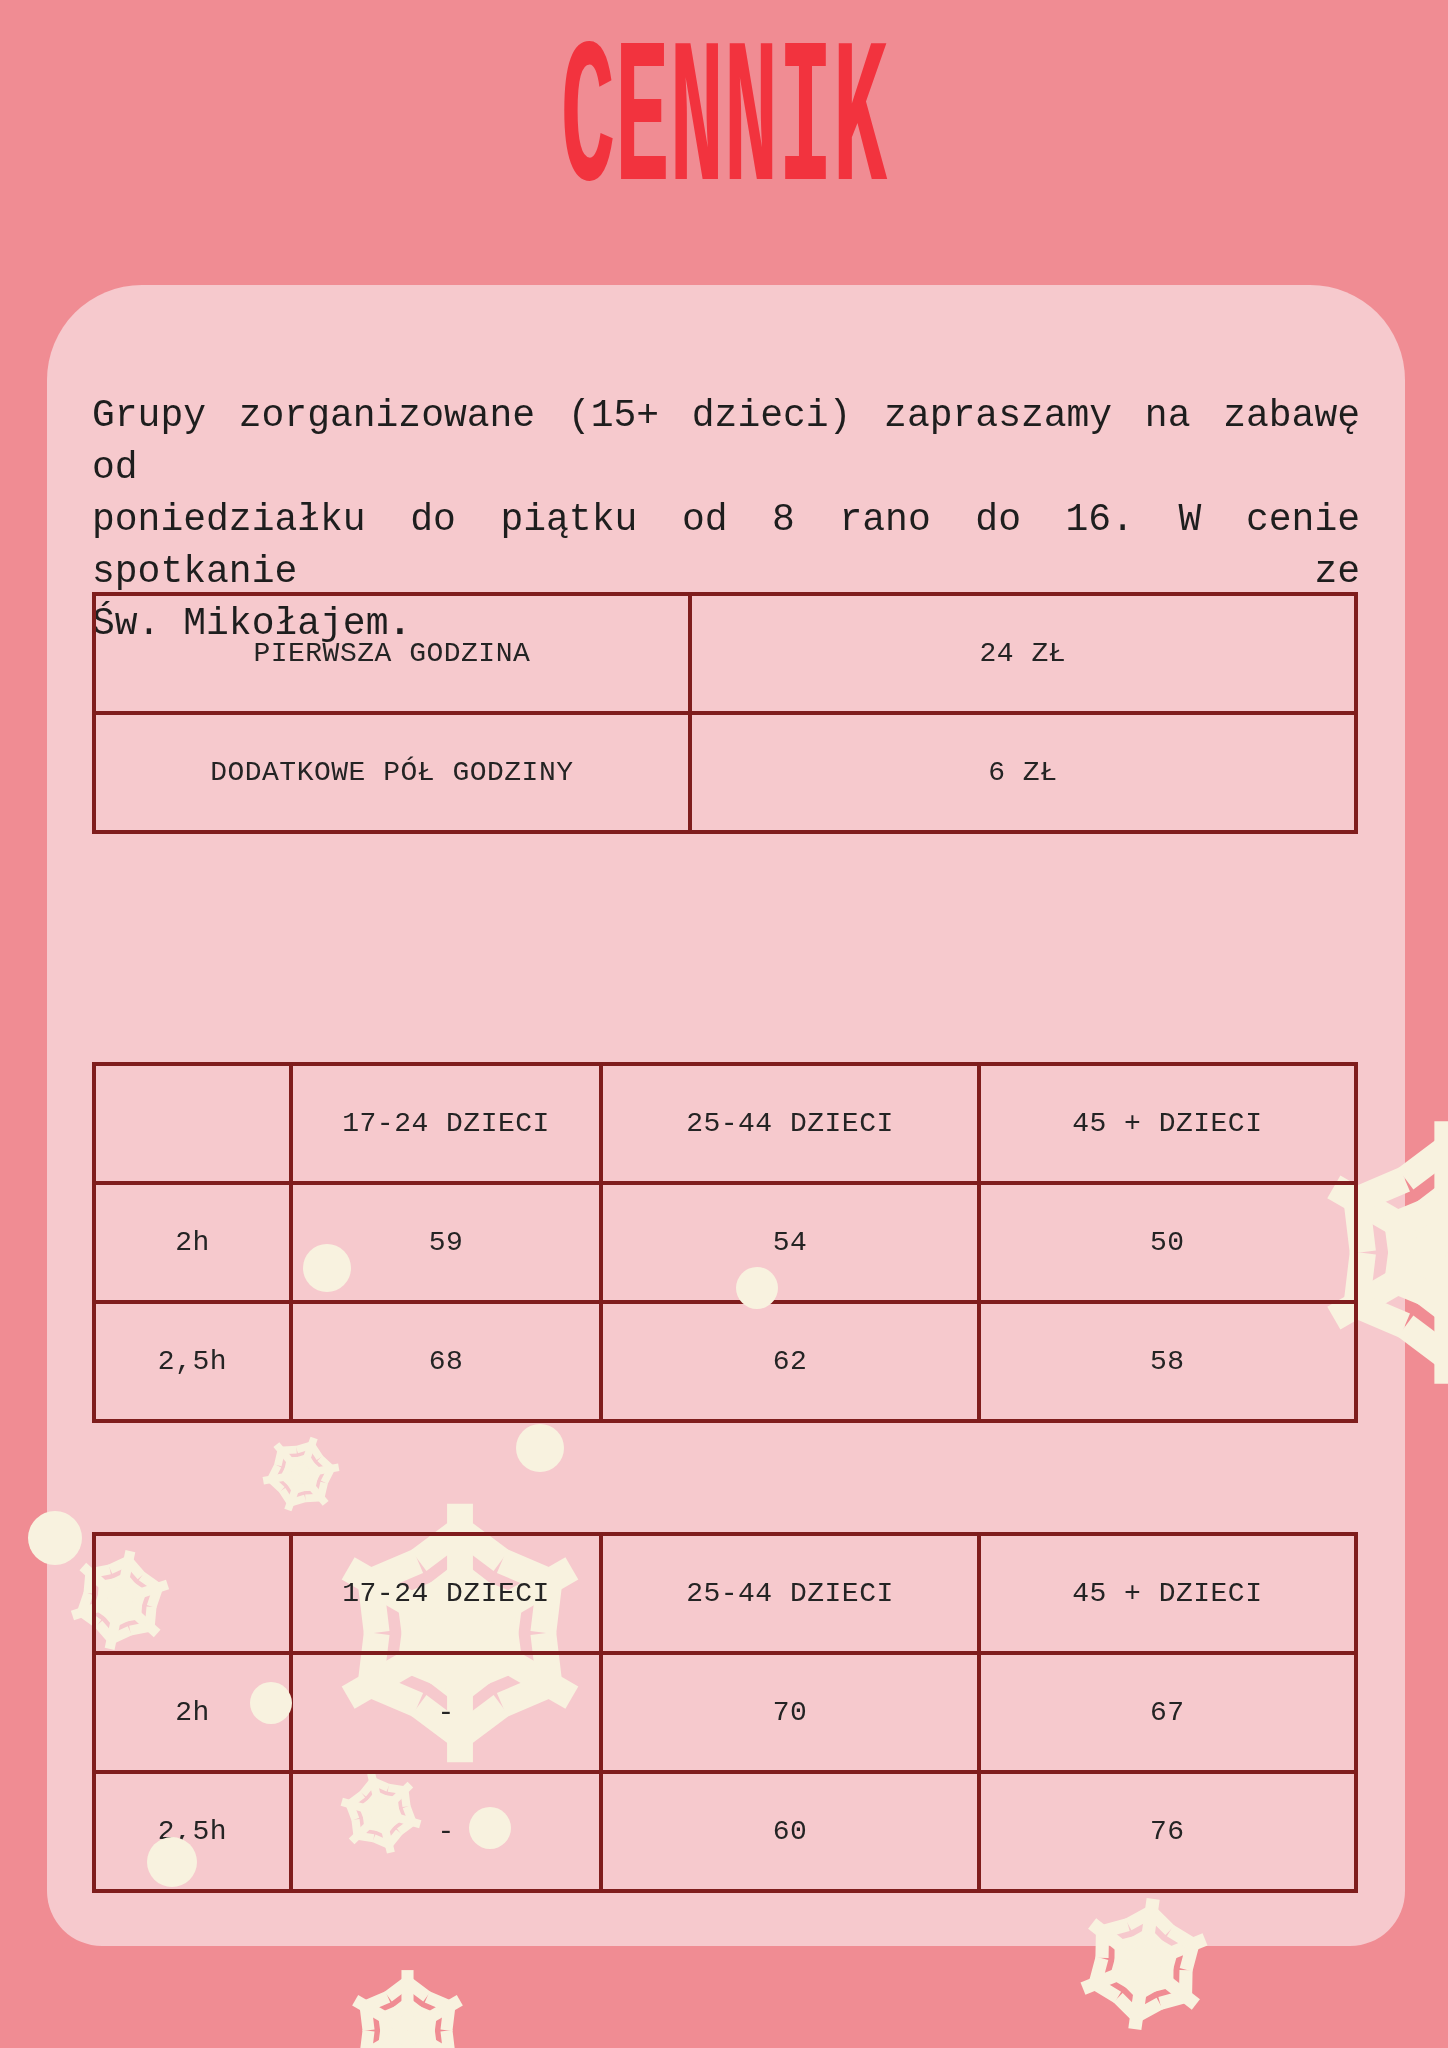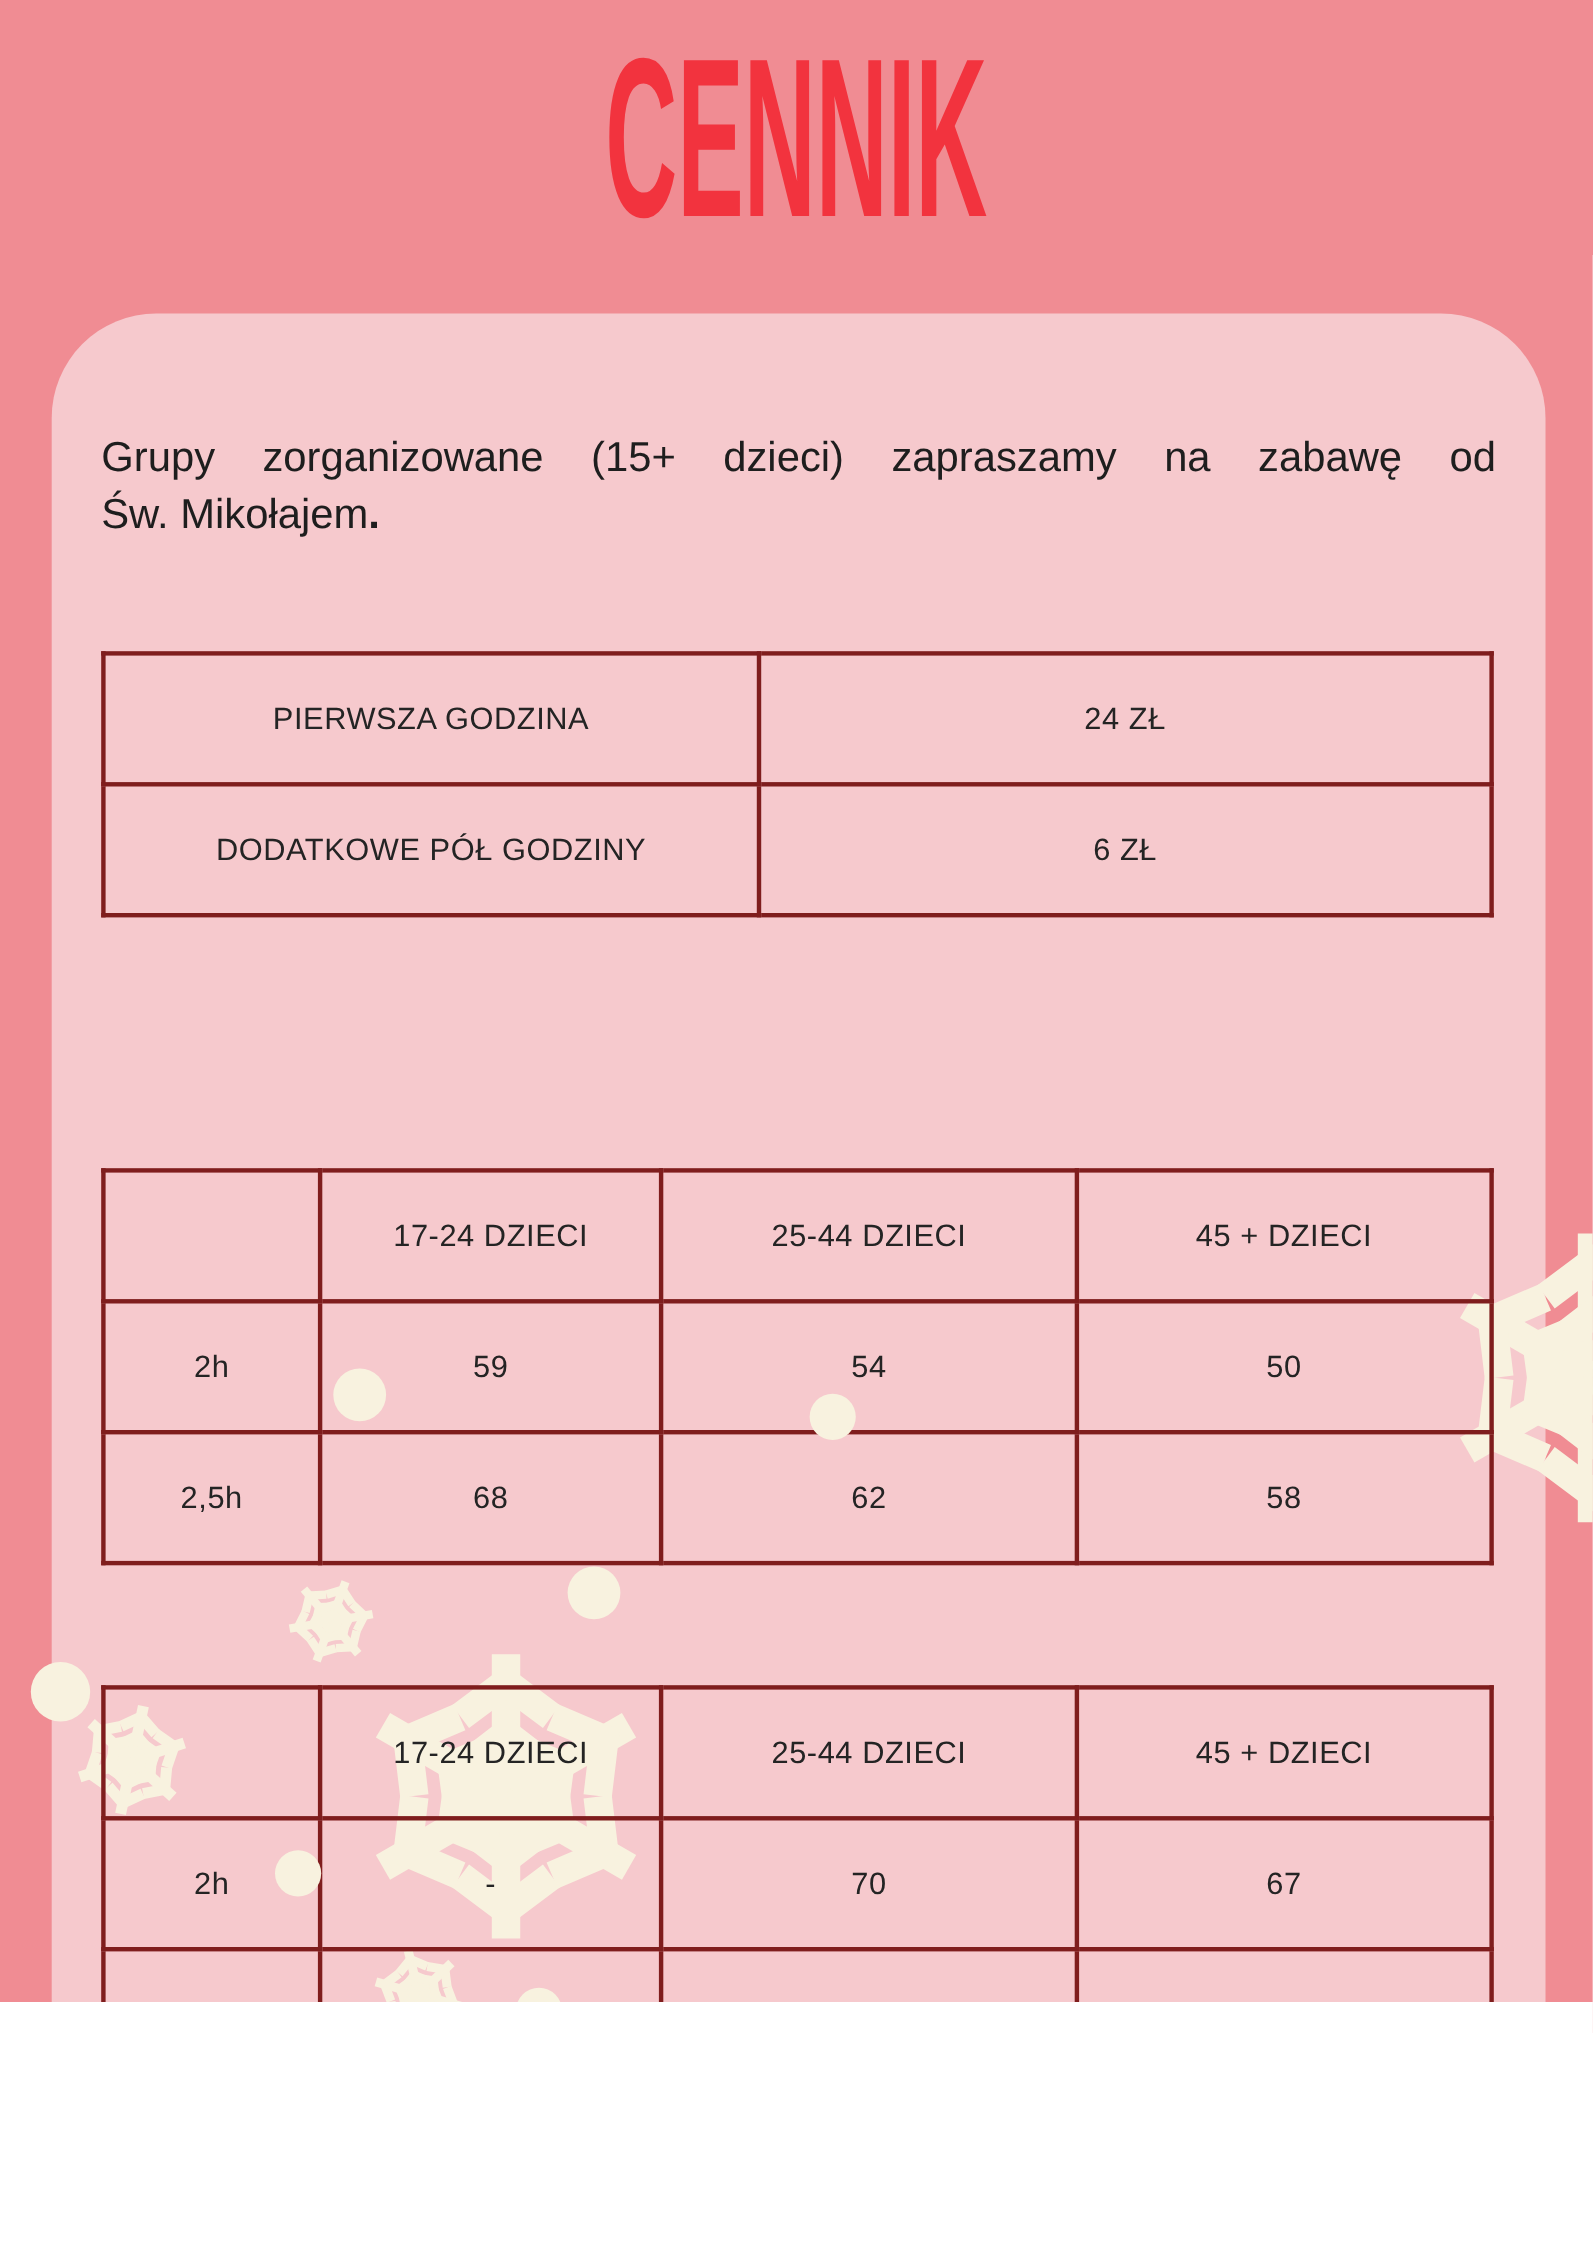--- a/index.html
+++ b/index.html
@@ -1,22 +1,22 @@
 <!DOCTYPE html>
 <html><head>
 <meta charset="utf-8">
 <style>
   html, body { margin: 0; padding: 0; }
   .page {
     position: relative;
     width: 1448px;
-    height: 1820px;
+    height: 2048px;
     background: #f08c93;
     overflow: hidden;
-    font-family: Liberation Sans, sans-serif;
+    font-family: Liberation Mono, monospace;
   }
   .title {
     position: absolute;
     top: 22px; left: 0;
     width: 1448px;
     text-align: center;
     font-size: 206px;
     line-height: 1;
     font-weight: 700;
     color: #f2333e;
@@ -140,20 +140,21 @@
   <div class="dot" style="left:736px;top:1267px;width:42px;height:42px"></div>
   <div class="dot" style="left:516px;top:1424px;width:48px;height:48px"></div>
   <div class="dot" style="left:28px;top:1511px;width:54px;height:54px"></div>
   <div class="dot" style="left:250px;top:1682px;width:42px;height:42px"></div>
   <div class="dot" style="left:469px;top:1807px;width:42px;height:42px"></div>
   <div class="dot" style="left:147px;top:1837px;width:50px;height:50px"></div>
 
 
   <div class="para">
     <div class="jline">Grupy zorganizowane (15+ dzieci) zapraszamy na zabawę od</div>
+    <div class="jline">poniedziałku do piątku od 8 rano do 16. W cenie spotkanie ze</div>
     <div class="lline"><span>Św. Mikołajem</span><span class="period">.</span></div>
   </div>
 
   <table class="tbl-1">
     <colgroup>
         <col style="width:47.2%">
         <col style="width:52.8%">
       </colgroup>
     <tbody>
       <tr>

